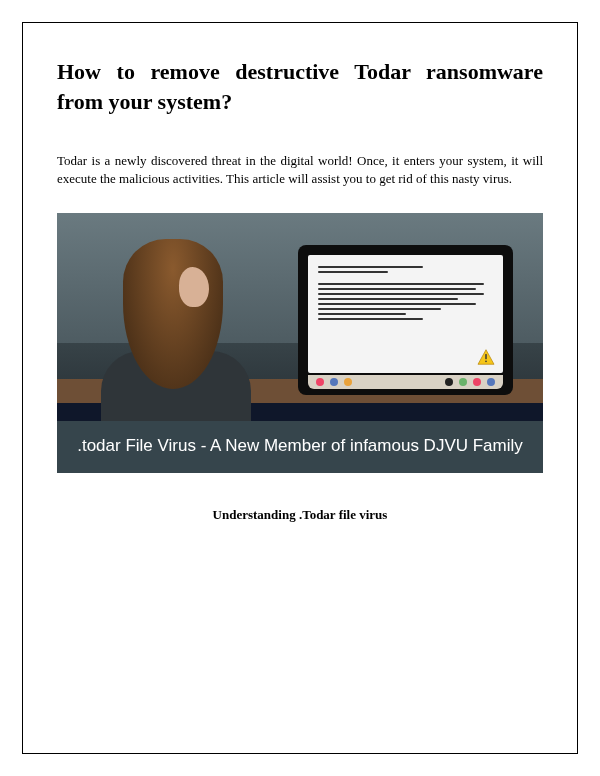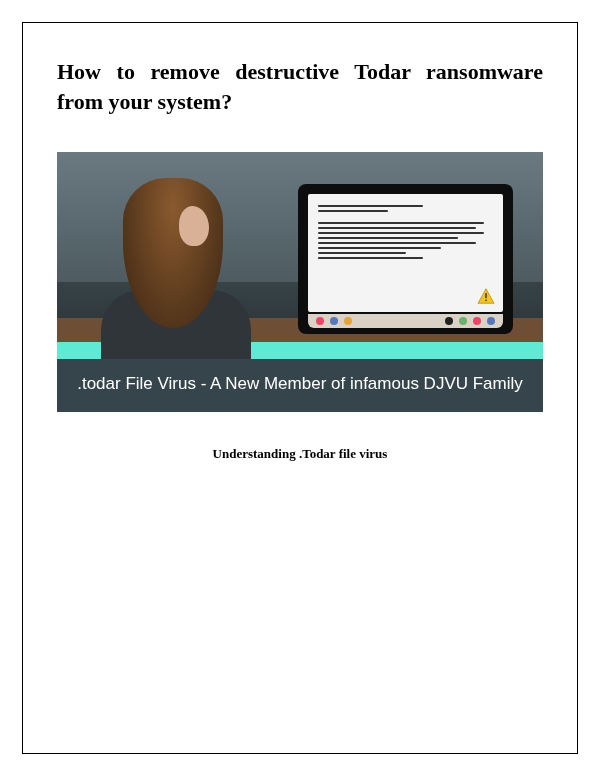--- a/index.html
+++ b/index.html
@@ -31,21 +31,21 @@
   p.intro {
     font-size: 13px;
     color: #000;
     text-align: justify;
     line-height: 1.35;
     margin-bottom: 26px;
   }
   .hero {
     width: 100%;
     height: 260px;
-    background: #5eead4;
+    background: #0f172a;
     position: relative;
     margin-bottom: 34px;
     overflow: hidden;
   }
   .hero-photo {
     position: absolute;
     inset: 0;
     height: 190px;
     background: linear-gradient(180deg,#536064 0%, #3b474c 60%, #2a3338 100%);
   }
@@ -122,20 +122,21 @@
 </head>
 <body>
 
 <div class="page">
 
   <h1 class="title">
     <span class="line">How to remove destructive Todar ransomware</span>
     <span class="line last">from your system?</span>
   </h1>
 
+  <p class="intro">Todar is a newly discovered threat in the digital world! Once, it enters your system, it will execute the malicious activities. This article will assist you to get rid of this nasty virus.</p>
 
   <div class="hero">
     <div class="hero-photo">
       <div class="wall"></div>
       <div class="desk"></div>
       <div class="person">
         <div class="body"></div>
         <div class="hair"></div>
         <div class="face"></div>
       </div>

